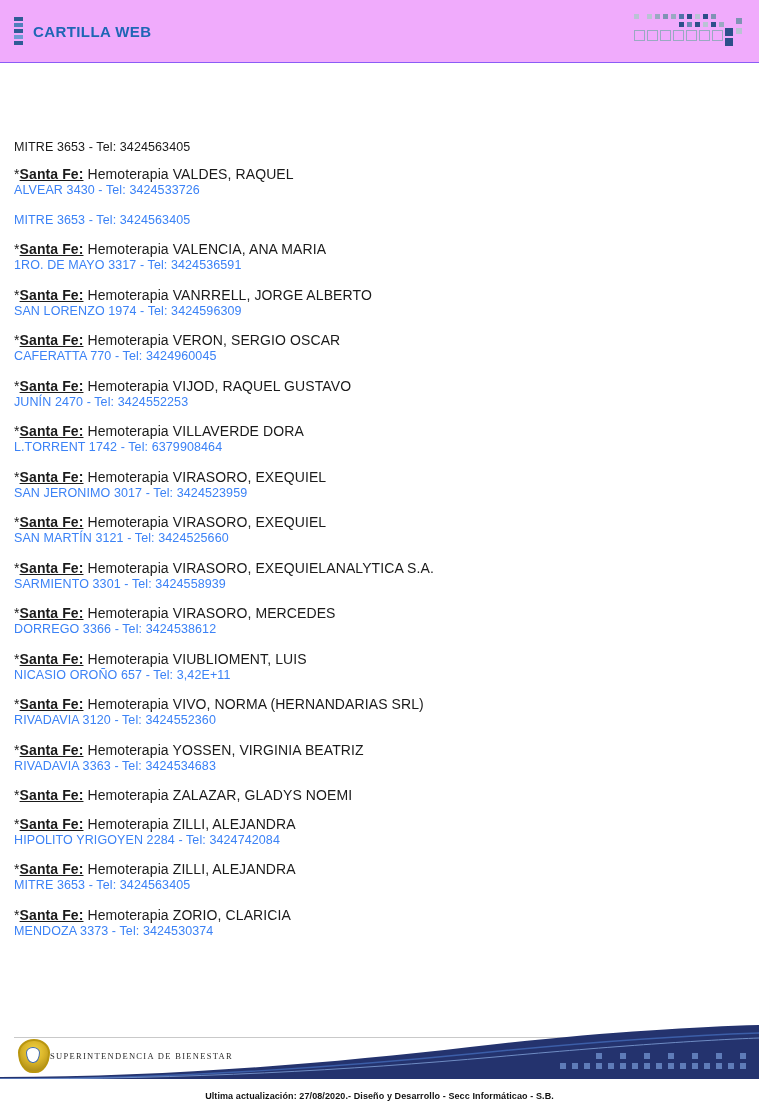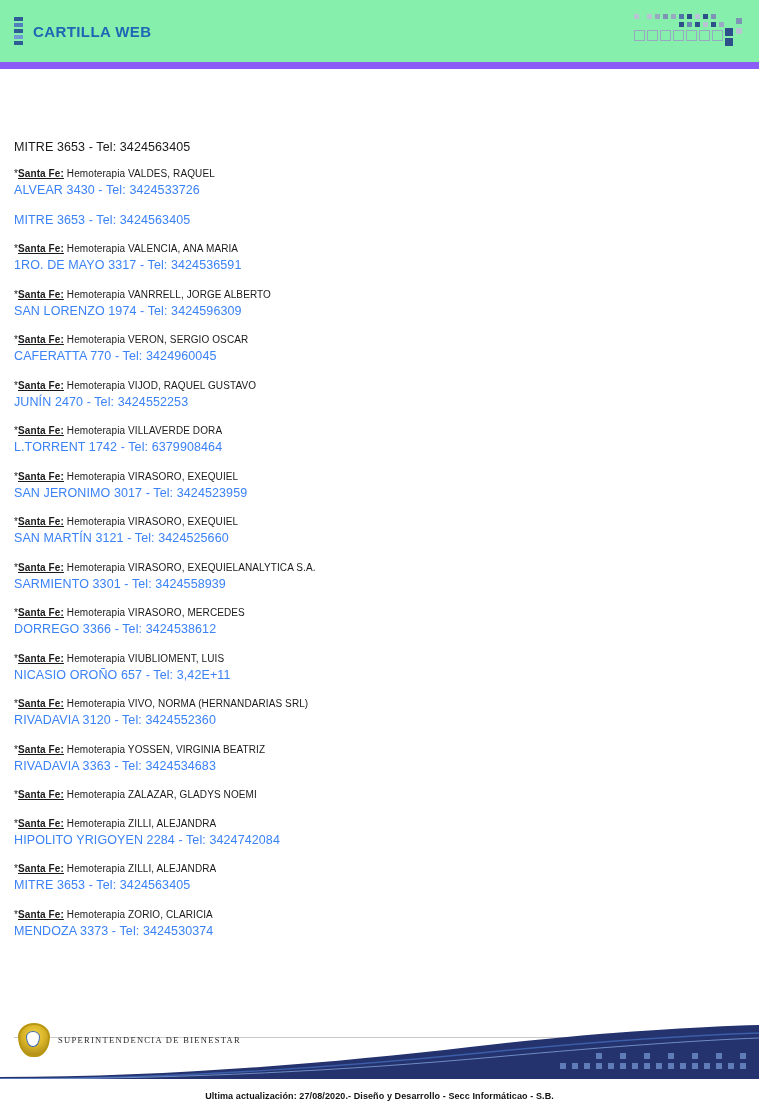--- a/index.html
+++ b/index.html
@@ -13,22 +13,22 @@
     font-family: "Liberation Sans", sans-serif;
     color: #1a1a1a;
     position: relative;
     overflow: hidden;
   }
 
   
   .header {
     position: relative;
     height: 62px;
-    background: #86efac;
-    border-bottom: 7px solid #8b5cf6;
+    background: #f0abfc;
+    border-bottom: 1px solid #8b5cf6;
     padding-left: 8px;
   }
   .brand {
     position: absolute;
     left: 14px;
     top: 17px;
     display: flex;
     align-items: center;
     gap: 10px;
   }
@@ -82,21 +82,21 @@
   .lead-line {
     font-size: 12.5px;
     color: #1a1a1a;
     margin: 0 0 12px 0;
     letter-spacing: 0.1px;
   }
   .entry {
     margin-bottom: 12.5px;
   }
   .entry .line1 {
-    font-size: 10px;
+    font-size: 14px;
     line-height: 16px;
     color: #1a1a1a;
     letter-spacing: 0.1px;
   }
   .entry .line2 {
     font-size: 12.5px;
     line-height: 17px;
     color: #3b82f6;
     letter-spacing: 0.1px;
   }
@@ -127,24 +127,24 @@
     position: absolute;
     left: 14px;
     right: 14px;
     top: 14px;
     height: 1px;
     background: #c9c9c9;
   }
   .footer-logo {
     position: absolute;
     left: 18px;
-    top: 0px;
+    top: 16px;
     display: flex;
     align-items: center;
-    gap: 8px;
+    gap: 0;
     z-index: 4;
   }
   .crest {
     width: 28px;
     height: 30px;
     border-radius: 50% 50% 45% 45% / 40% 40% 60% 60%;
     background: radial-gradient(circle at 50% 35%, #f4d84a 0%, #d9b428 45%, #9c7d12 100%);
     border: 2px solid #b9960f;
     position: relative;
   }

